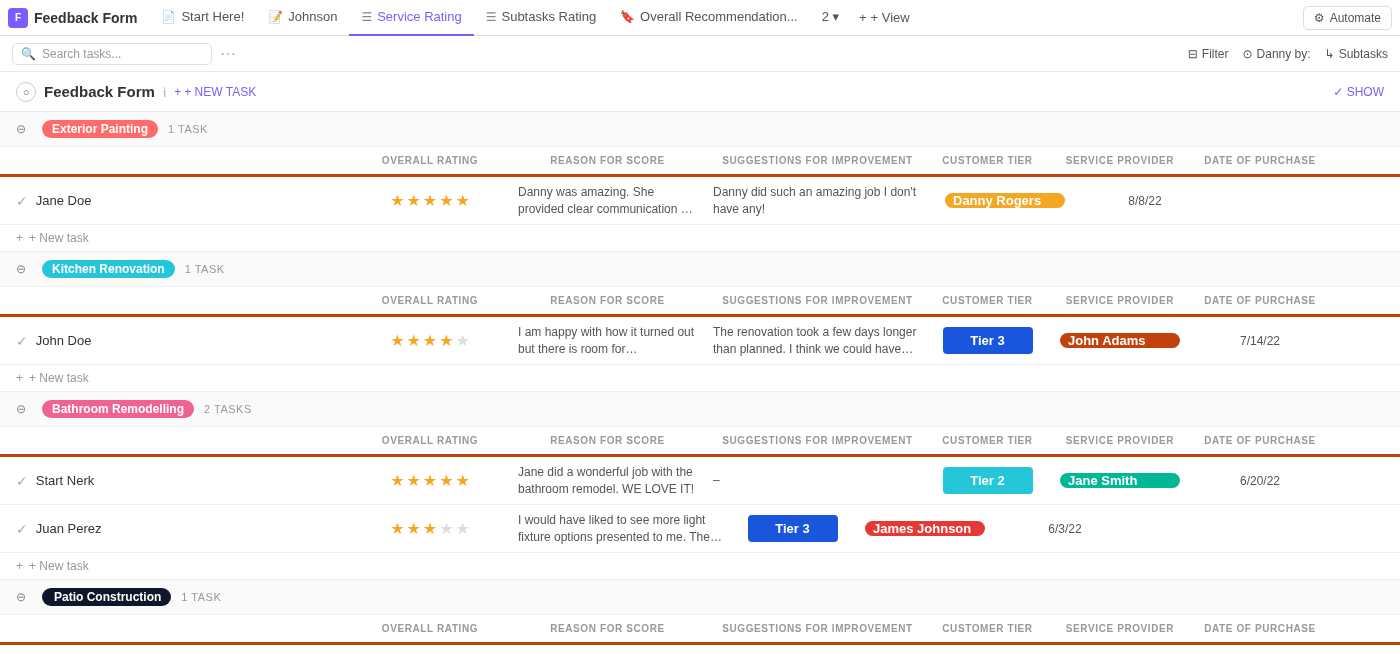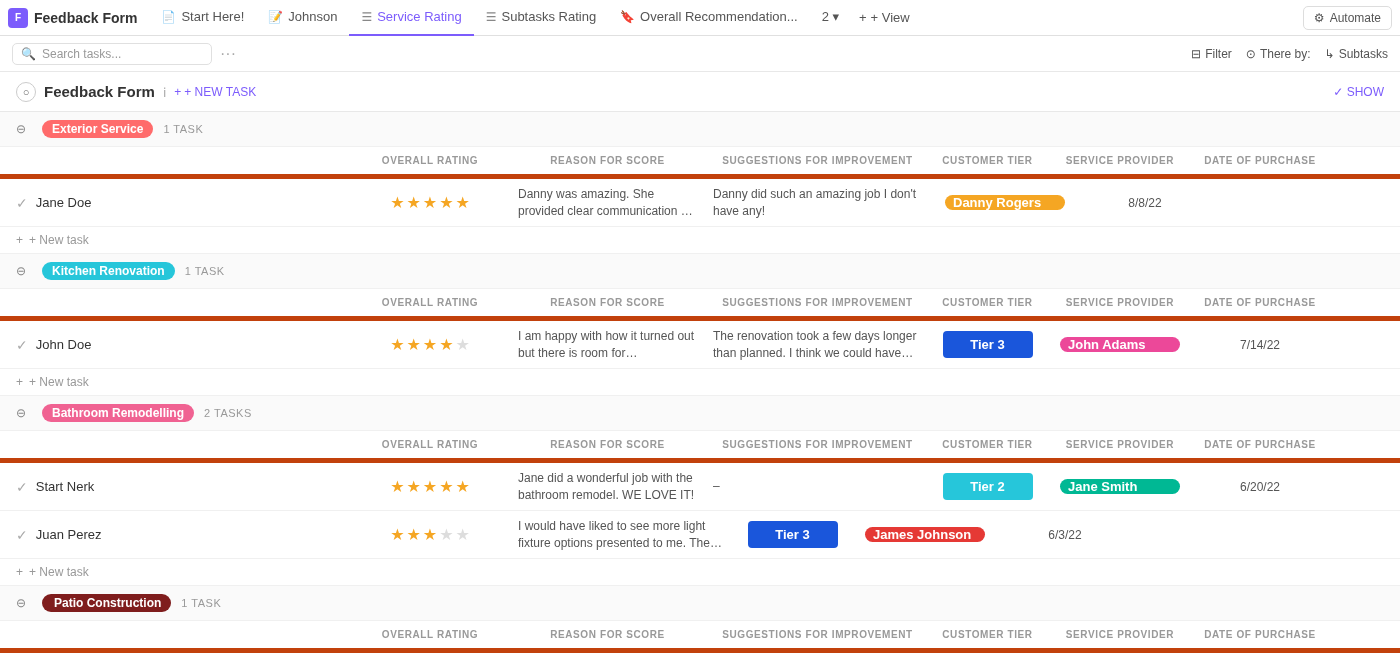--- a/index.html
+++ b/index.html
@@ -72,21 +72,21 @@
     .group-badge {
       padding: 2px 10px; border-radius: 12px;
       font-size: 12px; font-weight: 600; color: #fff;
       white-space: nowrap;
     }
     .group-task-count { font-size: 11px; color: #999; text-transform: uppercase; letter-spacing: 0.5px; margin-right: 8px; }
 
     
     .col-headers {
       display: flex; align-items: flex-end;
-      padding: 4px 0; border-bottom: 5px solid #c2410c;
+      padding: 4px 0; border-bottom: 3px solid #c2410c;
       background: #fff;
     }
     .col-task-name { flex: 0 0 350px; min-width: 350px; }
     .col-overall-rating { flex: 0 0 160px; min-width: 160px; text-align: center; }
     .col-reason { flex: 0 0 195px; min-width: 195px; text-align: center; }
     .col-suggestions { flex: 0 0 225px; min-width: 225px; text-align: center; }
     .col-customer-tier { flex: 0 0 115px; min-width: 115px; text-align: center; }
     .col-service-provider { flex: 0 0 150px; min-width: 150px; text-align: center; }
     .col-date { flex: 0 0 130px; min-width: 130px; text-align: center; }
 
@@ -208,21 +208,21 @@
     <span>Search tasks...</span>
   </div>
   <span class="toolbar-dots">···</span>
   <div class="toolbar-right">
     <span>
       <span>⊟</span>
       <span>Filter</span>
     </span>
     <span>
       <span>⊙</span>
-      <span>There by:</span>
+      <span>Danny by:</span>
     </span>
     <span>
       <span>↳</span>
       <span>Subtasks</span>
     </span>
   </div>
 </div>
 
 <div class="page-header">
   <div class="page-header-collapse">○</div>
@@ -235,21 +235,21 @@
   <div class="page-header-right">
     <span>✓ SHOW</span>
   </div>
 </div>
 
 <div class="table-area">
   <div id="groups-container">
       <div class="group-section">
         <div class="group-header">
     <span class="group-collapse-btn">⊖</span>
-    <span class="group-badge" style="background:#ff6b6b;">Exterior Service</span>
+    <span class="group-badge" style="background:#ff6b6b;">Exterior Painting</span>
     <span class="group-task-count">1 TASK</span>
   </div>
         <div class="col-headers">
     <div class="col-task-name col-header-label"></div>
     <div class="col-overall-rating col-header-label">OVERALL RATING</div>
     <div class="col-reason col-header-label">REASON FOR SCORE</div>
     <div class="col-suggestions col-header-label">SUGGESTIONS FOR IMPROVEMENT</div>
     <div class="col-customer-tier col-header-label">CUSTOMER TIER</div>
     <div class="col-service-provider col-header-label">SERVICE PROVIDER</div>
     <div class="col-date col-header-label">DATE OF PURCHASE</div>
@@ -318,21 +318,21 @@
       <div class="task-cell reason">
         <span class="text-overflow">I am happy with how it turned out but there is room for improvement</span>
       </div>
       <div class="task-cell suggestions">
         <span class="text-overflow">The renovation took a few days longer than planned. I think we could have finished on time i...</span>
       </div>
       <div class="task-cell customer-tier">
         <span class="tier-badge" style="background:#1a56db;">Tier 3</span>
       </div>
       <div class="task-cell service-provider">
-        <span class="provider-badge" style="background:#ec4899;">John Adams</span>
+        <span class="provider-badge" style="background:#c2410c;">John Adams</span>
       </div>
       <div class="task-cell date-purchase">
         <span>7/14/22</span>
       </div>
     </div>
         <div class="new-task-row">
     <span>+</span>
     <span>+ New task</span>
   </div>
       </div>
@@ -409,21 +409,21 @@
       </div>
     </div>
         <div class="new-task-row">
     <span>+</span>
     <span>+ New task</span>
   </div>
       </div>
       <div class="group-section">
         <div class="group-header">
     <span class="group-collapse-btn">⊖</span>
-    <span class="group-badge" style="background:#7f1d1d;padding-left:12px;">Patio Construction</span>
+    <span class="group-badge" style="background:#0f172a;padding-left:12px;">Patio Construction</span>
     <span class="group-task-count">1 TASK</span>
   </div>
         <div class="col-headers">
     <div class="col-task-name col-header-label"></div>
     <div class="col-overall-rating col-header-label">OVERALL RATING</div>
     <div class="col-reason col-header-label">REASON FOR SCORE</div>
     <div class="col-suggestions col-header-label">SUGGESTIONS FOR IMPROVEMENT</div>
     <div class="col-customer-tier col-header-label">CUSTOMER TIER</div>
     <div class="col-service-provider col-header-label">SERVICE PROVIDER</div>
     <div class="col-date col-header-label">DATE OF PURCHASE</div>

